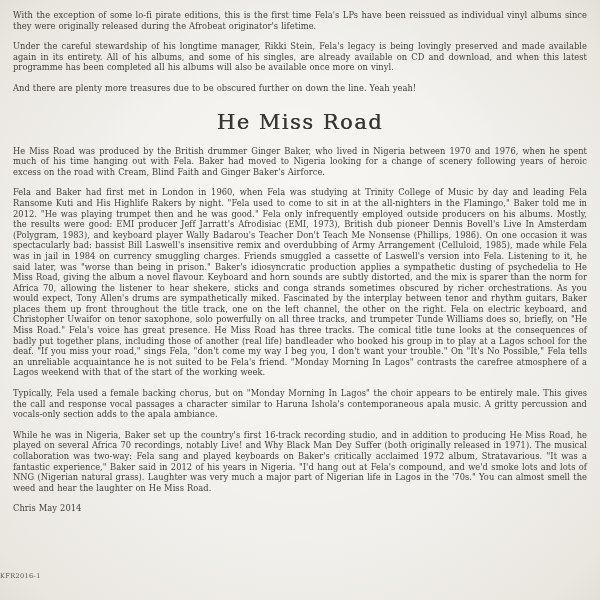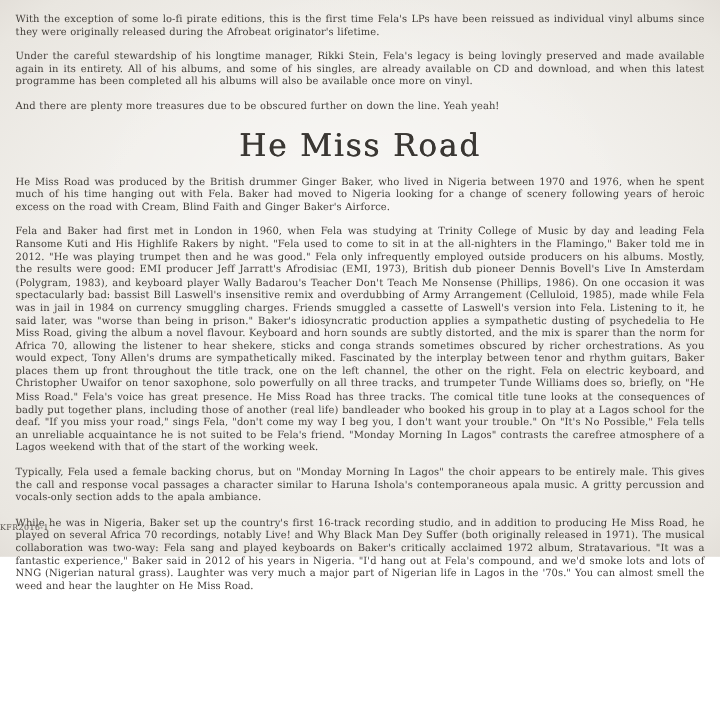--- a/index.html
+++ b/index.html
@@ -6,40 +6,40 @@
     margin: 0;
     padding: 0;
     width: 600px;
     height: 600px;
     overflow: hidden;
     font-family: "DejaVu Serif", "Liberation Serif", serif;
   }
   .scan-page {
     position: relative;
     width: 600px;
-    height: 464px;
+    height: 600px;
     box-sizing: border-box;
     background:
       radial-gradient(ellipse at 50% 42%, rgba(255,255,255,0.5) 0%, rgba(255,255,255,0) 55%),
       radial-gradient(ellipse at 50% 50%, #f2f0ec 55%, #e9e6e0 92%, #e3dfd9 100%);
     color: #413d38;
     padding: 10px 13px 0 13px;
   }
   .body-text p {
     margin: 0 0 10px 0;
     font-size: 8.3px;
     line-height: 10.6px;
     text-align: justify;
     letter-spacing: 0.05px;
     word-spacing: 0.3px;
   }
   .album-title {
     margin: 15px 0 11px 0;
     text-align: center;
-    font-size: 26px;
+    font-size: 21px;
     line-height: 26px;
     font-weight: 400;
     letter-spacing: 1.5px;
     color: #3a3733;
     text-shadow: 0.3px 0 0 #3a3733;
   }
   .byline {
     margin-top: 1px;
     font-size: 8.3px;
     line-height: 10.6px;
@@ -66,16 +66,17 @@
     <p>And there are plenty more treasures due to be obscured further on down the line. Yeah yeah!</p>
   </div>
 
   <h1 class="album-title">He Miss Road</h1>
 
   <div class="body-text">
     <p>He Miss Road was produced by the British drummer Ginger Baker, who lived in Nigeria between 1970 and 1976, when he spent much of his time hanging out with Fela. Baker had moved to Nigeria looking for a change of scenery following years of heroic excess on the road with Cream, Blind Faith and Ginger Baker's Airforce.</p>
     <p>Fela and Baker had first met in London in 1960, when Fela was studying at Trinity College of Music by day and leading Fela Ransome Kuti and His Highlife Rakers by night. "Fela used to come to sit in at the all-nighters in the Flamingo," Baker told me in 2012. "He was playing trumpet then and he was good." Fela only infrequently employed outside producers on his albums. Mostly, the results were good: EMI producer Jeff Jarratt's Afrodisiac (EMI, 1973), British dub pioneer Dennis Bovell's Live In Amsterdam (Polygram, 1983), and keyboard player Wally Badarou's Teacher Don't Teach Me Nonsense (Phillips, 1986). On one occasion it was spectacularly bad: bassist Bill Laswell's insensitive remix and overdubbing of Army Arrangement (Celluloid, 1985), made while Fela was in jail in 1984 on currency smuggling charges. Friends smuggled a cassette of Laswell's version into Fela. Listening to it, he said later, was "worse than being in prison." Baker's idiosyncratic production applies a sympathetic dusting of psychedelia to He Miss Road, giving the album a novel flavour. Keyboard and horn sounds are subtly distorted, and the mix is sparer than the norm for Africa 70, allowing the listener to hear shekere, sticks and conga strands sometimes obscured by richer orchestrations. As you would expect, Tony Allen's drums are sympathetically miked. Fascinated by the interplay between tenor and rhythm guitars, Baker places them up front throughout the title track, one on the left channel, the other on the right. Fela on electric keyboard, and Christopher Uwaifor on tenor saxophone, solo powerfully on all three tracks, and trumpeter Tunde Williams does so, briefly, on "He Miss Road." Fela's voice has great presence. He Miss Road has three tracks. The comical title tune looks at the consequences of badly put together plans, including those of another (real life) bandleader who booked his group in to play at a Lagos school for the deaf. "If you miss your road," sings Fela, "don't come my way I beg you, I don't want your trouble." On "It's No Possible," Fela tells an unreliable acquaintance he is not suited to be Fela's friend. "Monday Morning In Lagos" contrasts the carefree atmosphere of a Lagos weekend with that of the start of the working week.</p>
     <p>Typically, Fela used a female backing chorus, but on "Monday Morning In Lagos" the choir appears to be entirely male. This gives the call and response vocal passages a character similar to Haruna Ishola's contemporaneous apala music. A gritty percussion and vocals-only section adds to the apala ambiance.</p>
     <p>While he was in Nigeria, Baker set up the country's first 16-track recording studio, and in addition to producing He Miss Road, he played on several Africa 70 recordings, notably Live! and Why Black Man Dey Suffer (both originally released in 1971). The musical collaboration was two-way: Fela sang and played keyboards on Baker's critically acclaimed 1972 album, Stratavarious. "It was a fantastic experience," Baker said in 2012 of his years in Nigeria. "I'd hang out at Fela's compound, and we'd smoke lots and lots of NNG (Nigerian natural grass). Laughter was very much a major part of Nigerian life in Lagos in the '70s." You can almost smell the weed and hear the laughter on He Miss Road.</p>
+    <p class="byline">Chris May  2014</p>
   </div>
 
   <div class="catalog-number">KFR2016-1</div>
 </div>
 
 </body></html>

